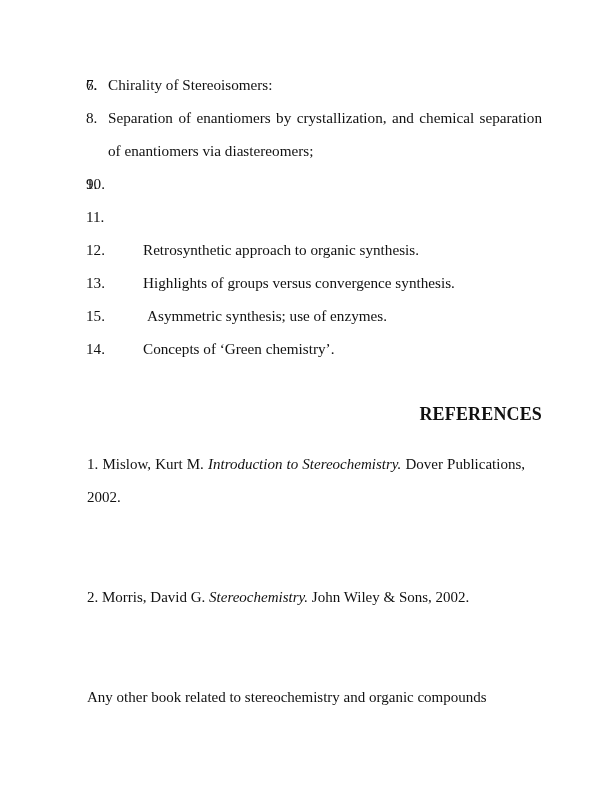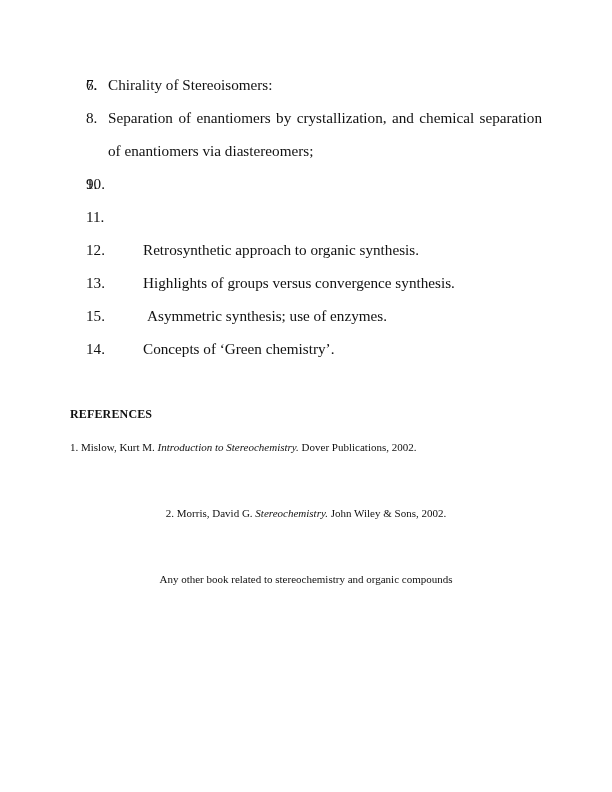--- a/index.html
+++ b/index.html
@@ -66,34 +66,34 @@
   }
   .li:last-child {
     text-align: left;
   }
   .li.noj {
     text-align: left;
   }
 
   
   .para {
-    font-size: 11px;
+    font-size: 15px;
     line-height: 33px;
     text-align: justify;
     text-justify: inter-word;
-    margin: 0;
+    margin: 17px;
   }
-  .para.noj { text-align: center; }
+  .para.noj { text-align: left; }
 
   .heading {
-    font-size: 12px;
+    font-size: 18px;
     line-height: 33px;
     font-weight: bold;
     margin: 0;
-    text-align: left;
+    text-align: right;
     letter-spacing: 0.15px;
     font-family: Liberation Serif, serif;
   }
   .spacer-md { height: 33px; }
 
   .ital { font-style: italic; }
 </style>
 </head>
 <body>
 

